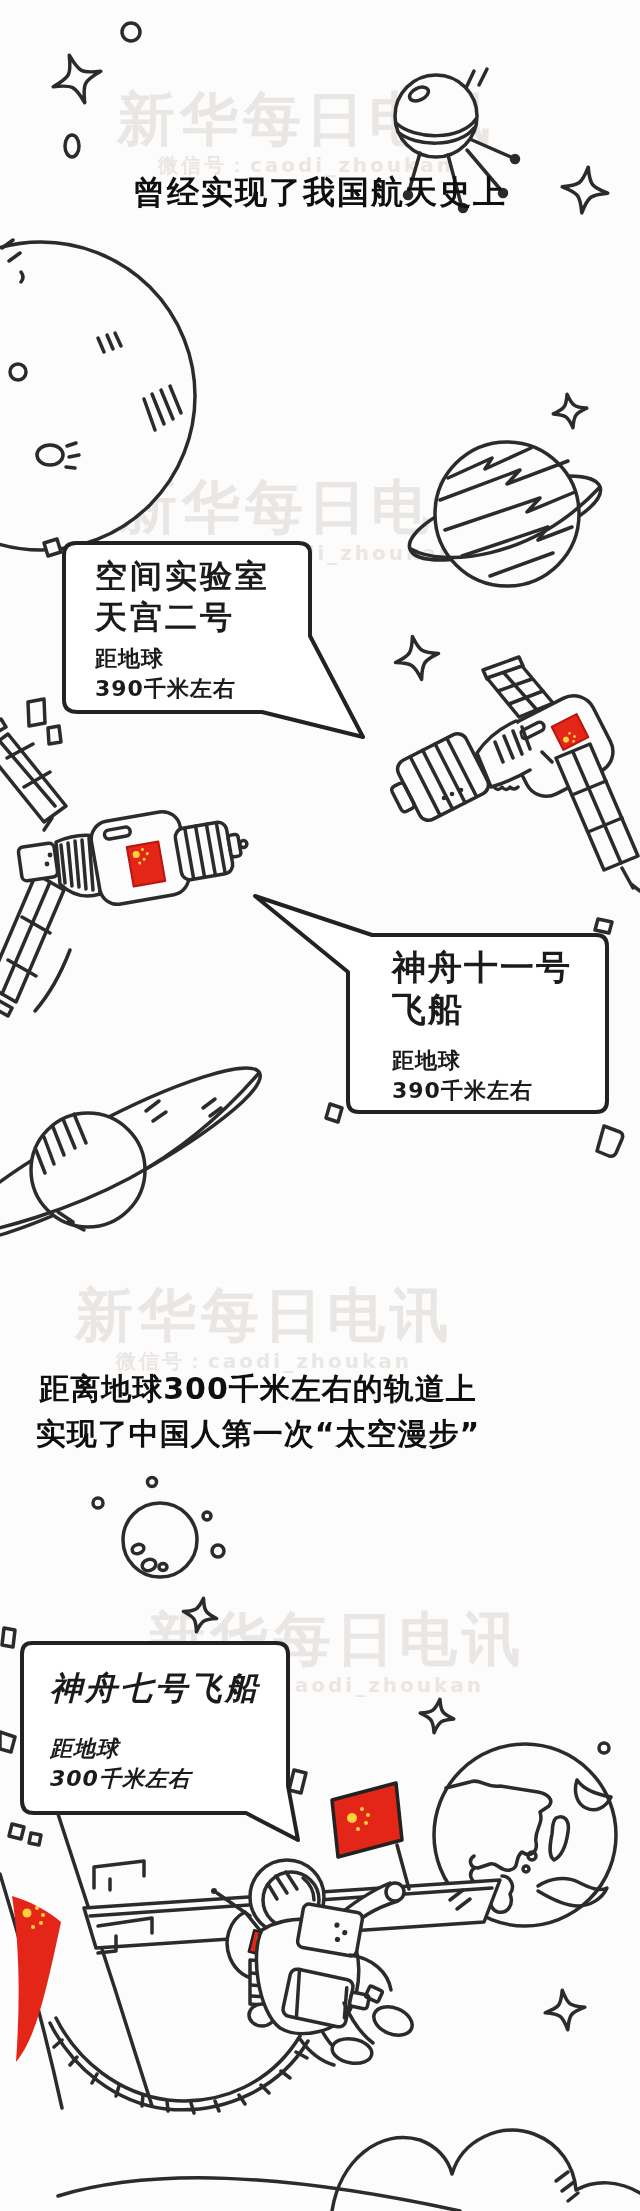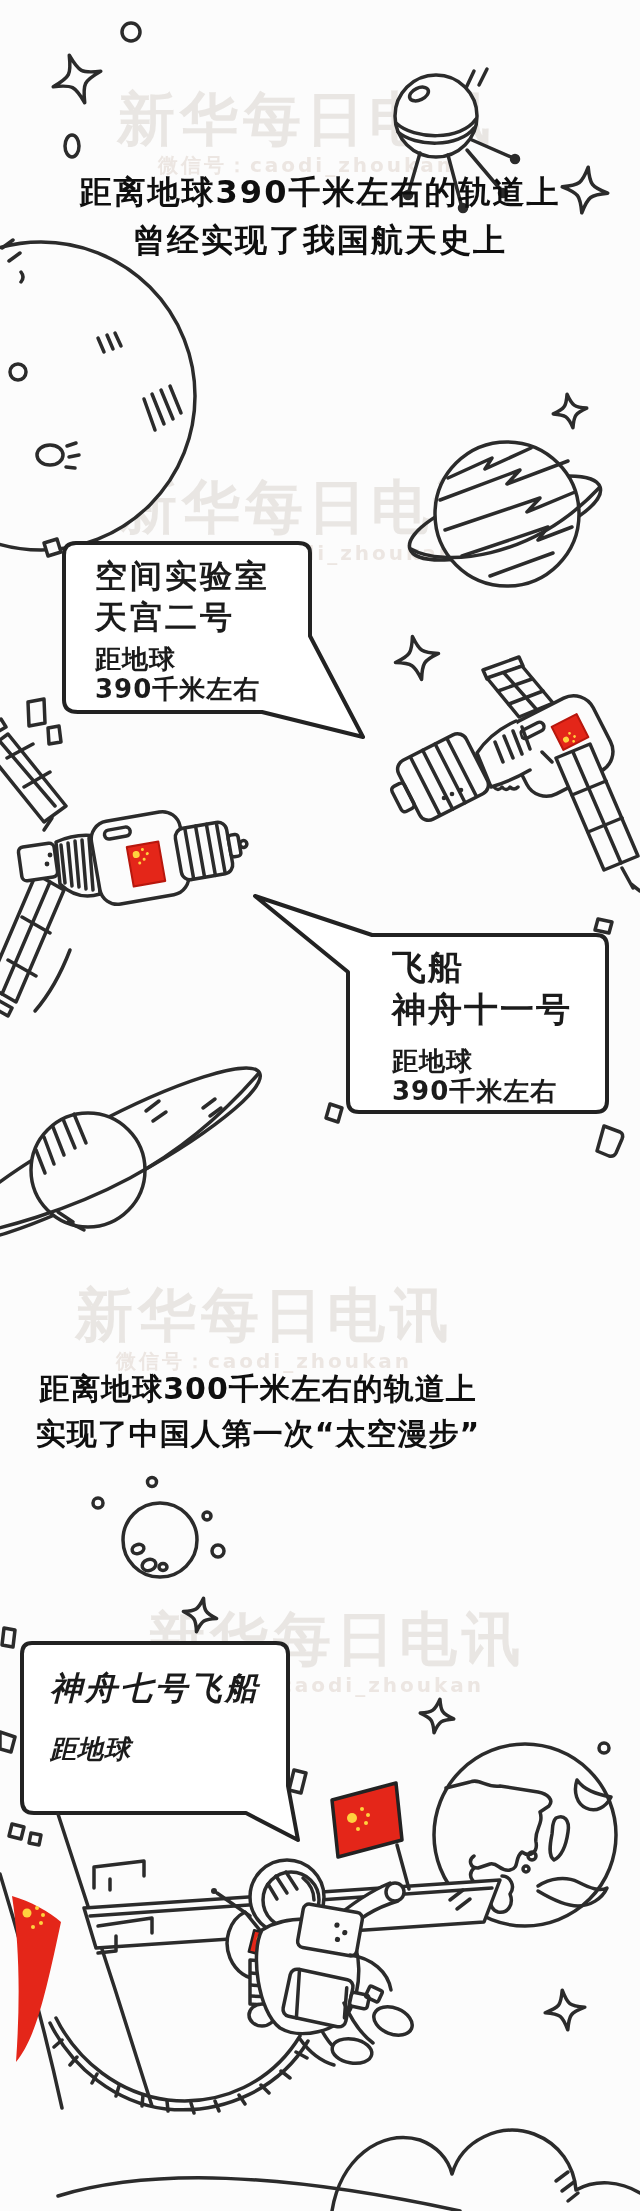--- a/index.html
+++ b/index.html
@@ -13,21 +13,21 @@
   .watermark{z-index:1;width:640px;text-align:center;color:#e9e6e3;pointer-events:none;}
   .watermark .wm-title{font-size:58px;font-weight:bold;letter-spacing:5px;line-height:62px;white-space:nowrap;}
   .watermark .wm-sub{font-size:20px;font-weight:bold;letter-spacing:3px;color:#ece6e2;margin-top:2px;white-space:nowrap;}
   
   #artwork{position:absolute;left:0;top:0;z-index:2;}
   
   .txt{z-index:3;color:#141414;}
   .headline{width:640px;text-align:center;font-weight:900;font-size:32px;line-height:48px;letter-spacing:2px;color:#0f0f0f;white-space:nowrap;}
   .headline.h2{font-size:30px;line-height:45px;letter-spacing:1px;}
   .bubble-title{font-weight:900;font-size:32px;line-height:41px;letter-spacing:3px;white-space:nowrap;color:#1b1b1b;}
-  .bubble-sub{font-weight:800;font-size:26px;line-height:30px;letter-spacing:1px;white-space:nowrap;color:#1b1b1b;}
+  .bubble-sub{font-weight:800;font-size:22px;line-height:30px;letter-spacing:1px;white-space:nowrap;color:#1b1b1b;}
   .mt6{margin-top:6px;} .mt16{margin-top:16px;} .mt26{margin-top:26px;}
 </style>
 </head>
 <body>
 
 <div id="canvas">
 
   <div class="abs watermark" style="left:-14px;top:88px;">
     <div class="wm-title">新华每日电讯</div>
     <div class="wm-sub">微信号：caodi_zhoukan</div>
@@ -293,41 +293,41 @@
 
       <g>
         <path d="M332,2211 C340,2160 380,2128 420,2140 C436,2146 448,2158 452,2174 C462,2140 500,2122 534,2134 C560,2144 574,2166 576,2190 C596,2179 620,2181 640,2193"></path>
         <path d="M556,2181 l12,-9 M562,2191 l12,-9 M568,2201 l10,-8"></path>
       </g>
       <path d="M58,2196 C150,2168 280,2172 460,2211"></path>
     </g>
   </svg>
 
   <div class="abs txt headline" style="top:168px;left:0;">
-    <div>距离地球390千米左右的轨道上</div>
     <div>曾经实现了我国航天史上</div>
   </div>
 
   <div class="abs txt" style="left:95px;top:556px;">
     <div class="bubble-title">空间实验室</div>
     <div class="bubble-title">天宫二号</div>
     <div class="bubble-sub mt6">距地球</div>
     <div class="bubble-sub">390千米左右</div>
   </div>
 
   <div class="abs txt" style="left:392px;top:946px;">
+    <div class="bubble-title" style="font-size:34px;line-height:42px;letter-spacing:2px;">神舟十一号</div>
     <div class="bubble-title" style="font-size:34px;line-height:42px;letter-spacing:2px;">飞船</div>
-    <div class="bubble-title" style="font-size:34px;line-height:42px;letter-spacing:2px;">神舟十一号</div>
     <div class="bubble-sub mt16">距地球</div>
     <div class="bubble-sub">390千米左右</div>
   </div>
 
   <div class="abs txt headline h2" style="top:1366px;left:-62px;">
     <div>距离地球300千米左右的轨道上</div>
     <div>实现了中国人第一次“太空漫步”</div>
   </div>
 
   <div class="abs txt" style="left:50px;top:1668px;font-style:italic;">
     <div class="bubble-title" style="line-height:40px;">神舟七号飞船</div>
     <div class="bubble-sub mt26">距地球</div>
+    <div class="bubble-sub">300千米左右</div>
   </div>
 
 </div>
 
 </body></html>

